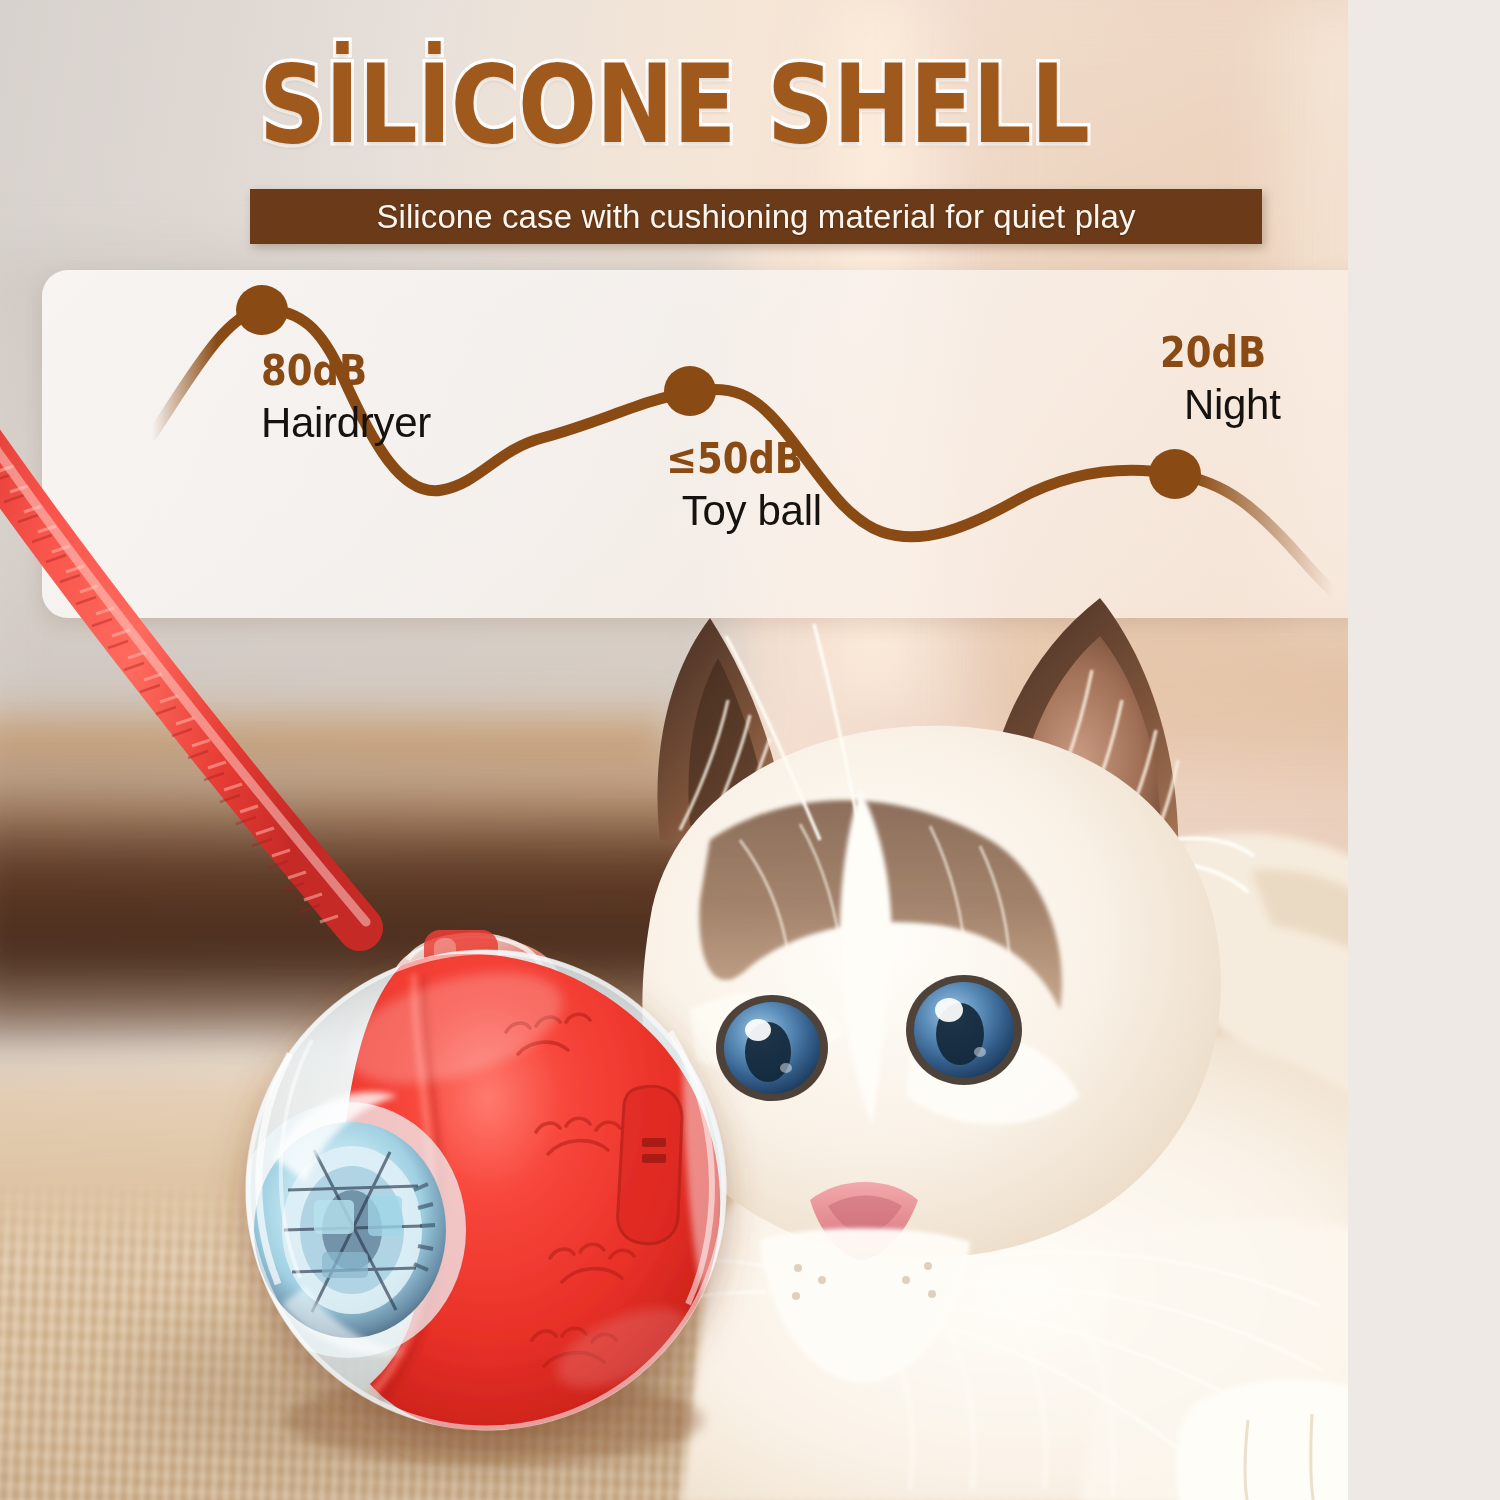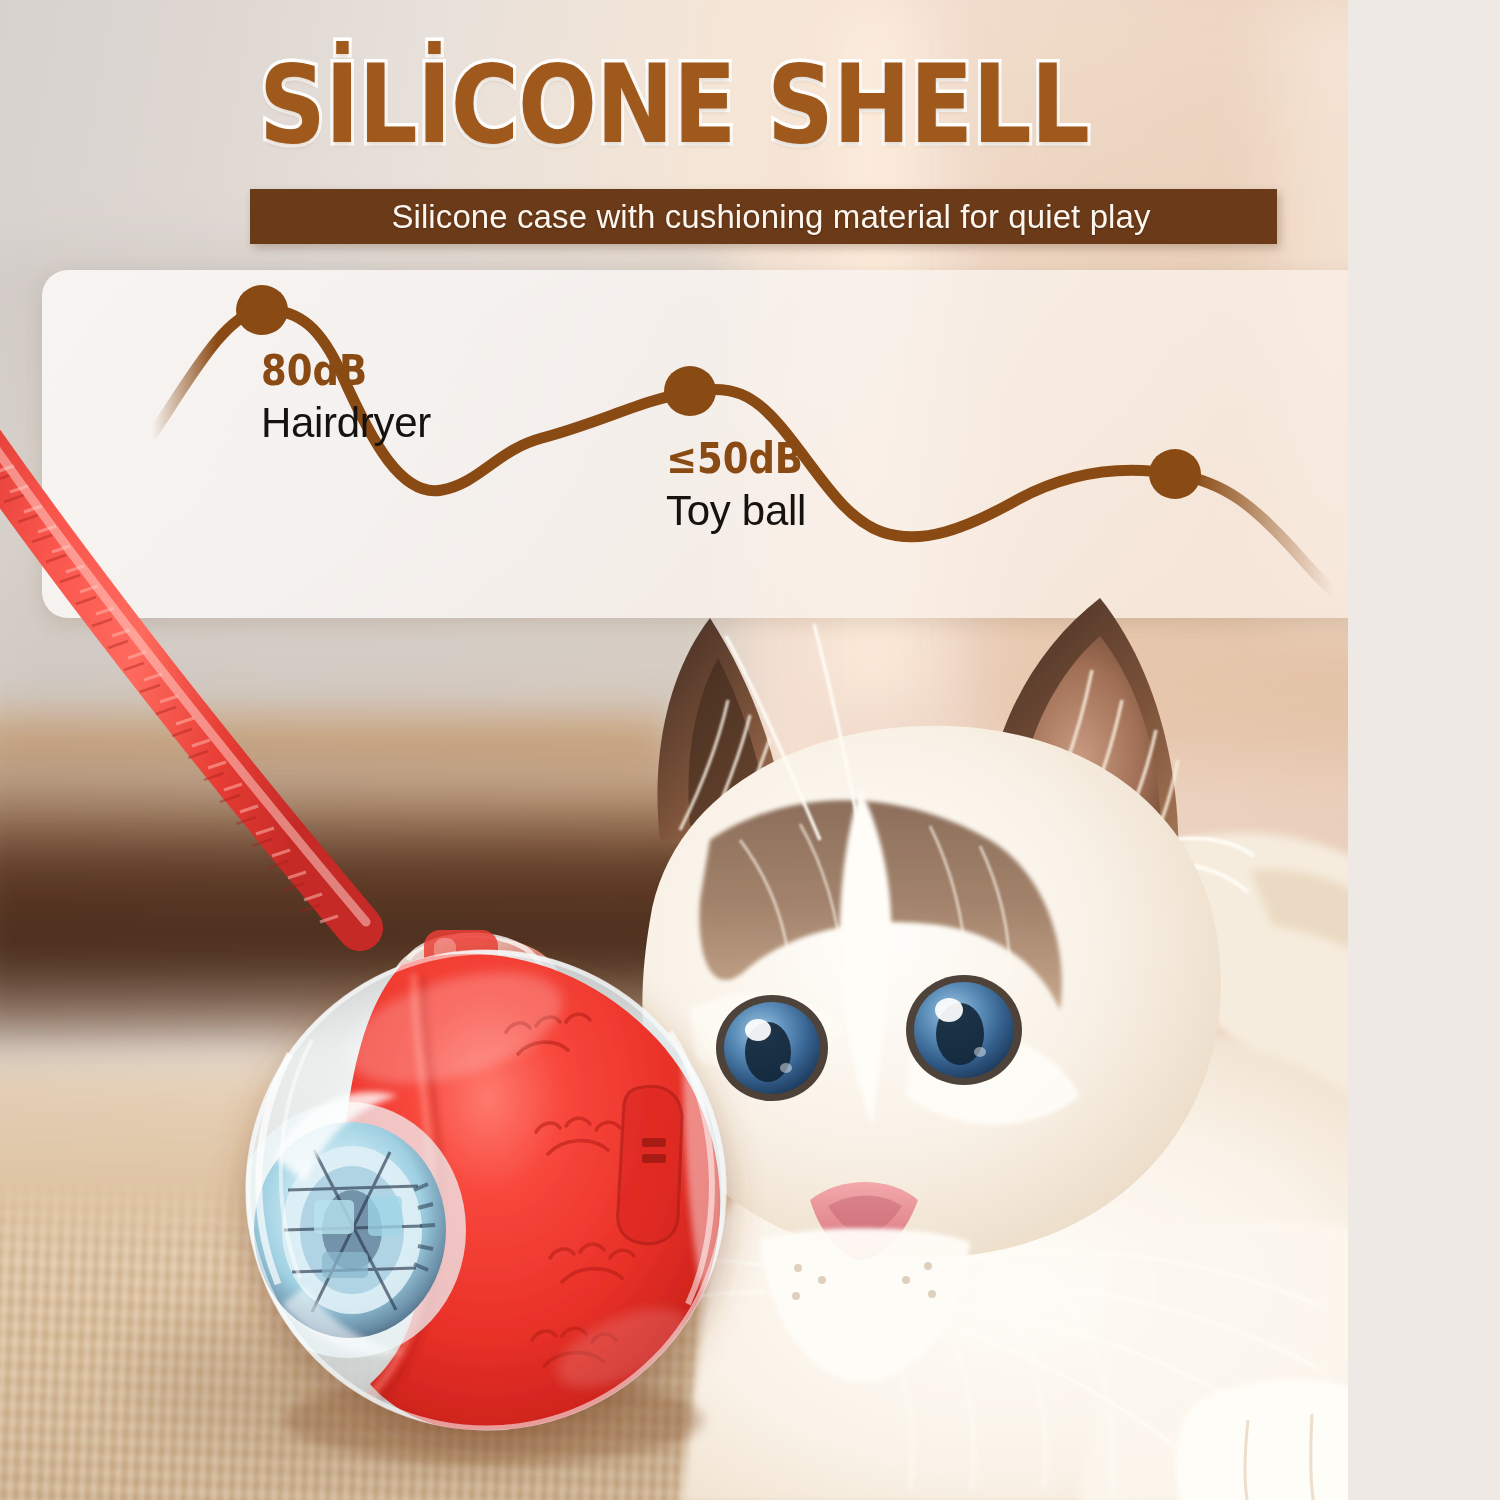--- a/index.html
+++ b/index.html
@@ -100,21 +100,21 @@
     paint-order:stroke fill;
     text-shadow:0 3px 5px rgba(120,80,40,.22);
     white-space:nowrap;
   }
 
   
   .subbar{
     position:absolute;left:250px;top:189px;width:1012px;height:55px;
     background:#6b3a18;
     box-shadow:3px 4px 9px rgba(80,45,20,.28);
-    display:flex;align-items:center;justify-content:center;padding-left:15px;
+    display:flex;align-items:center;justify-content:center;
   }
   .subbar-text{
     color:#fdf6ee;font-size:33px;font-weight:500;letter-spacing:.1px;
     white-space:nowrap;
     font-family:"Liberation Sans", sans-serif;
     text-shadow:0 1px 2px rgba(0,0,0,.30);
   }
 
   
   .panel{
@@ -133,20 +133,21 @@
   .lbl .db{
     font-family:"DejaVu Sans", sans-serif;
     font-weight:bold;font-size:42px;color:#8a4a14;
     transform:scaleX(.88);transform-origin:left center;
     display:block;letter-spacing:0px;
   }
   .lbl .nm{
     font-family:"Liberation Sans", sans-serif;
     font-size:42px;color:#15120f;display:block;margin-top:4px;
     letter-spacing:-.3px;
+    text-align:right;
   }
   #lbl0{left:183px;top:76px;}
   #lbl1{left:588px;top:164px;}
   #lbl2{left:1082px;top:58px;}
 
   
   .cord{
     position:absolute;left:-60px;top:388px;width:520px;height:600px;
     pointer-events:none;
   }
@@ -215,20 +216,24 @@
     <div class="lbl" id="lbl0">
       <span class="db">80dB</span>
       <span class="nm">Hairdryer</span>
     </div>
 
     <div class="lbl" id="lbl1">
       <span class="db">≤50dB</span>
       <span class="nm">Toy ball</span>
     </div>
 
+    <div class="lbl" id="lbl2">
+      <span class="db">20dB</span>
+      <span class="nm">Night</span>
+    </div>
   </div>
 
   <div class="cat">
     <svg viewBox="0 0 960 965">
       <defs>
         <radialGradient id="bodyFur" cx="40%" cy="55%" r="78%">
           <stop offset="0" stop-color="#fffdf9"></stop>
           <stop offset="0.5" stop-color="#faf2e7"></stop>
           <stop offset="0.8" stop-color="#efe0cd"></stop>
           <stop offset="1" stop-color="#e2cdb4"></stop>

